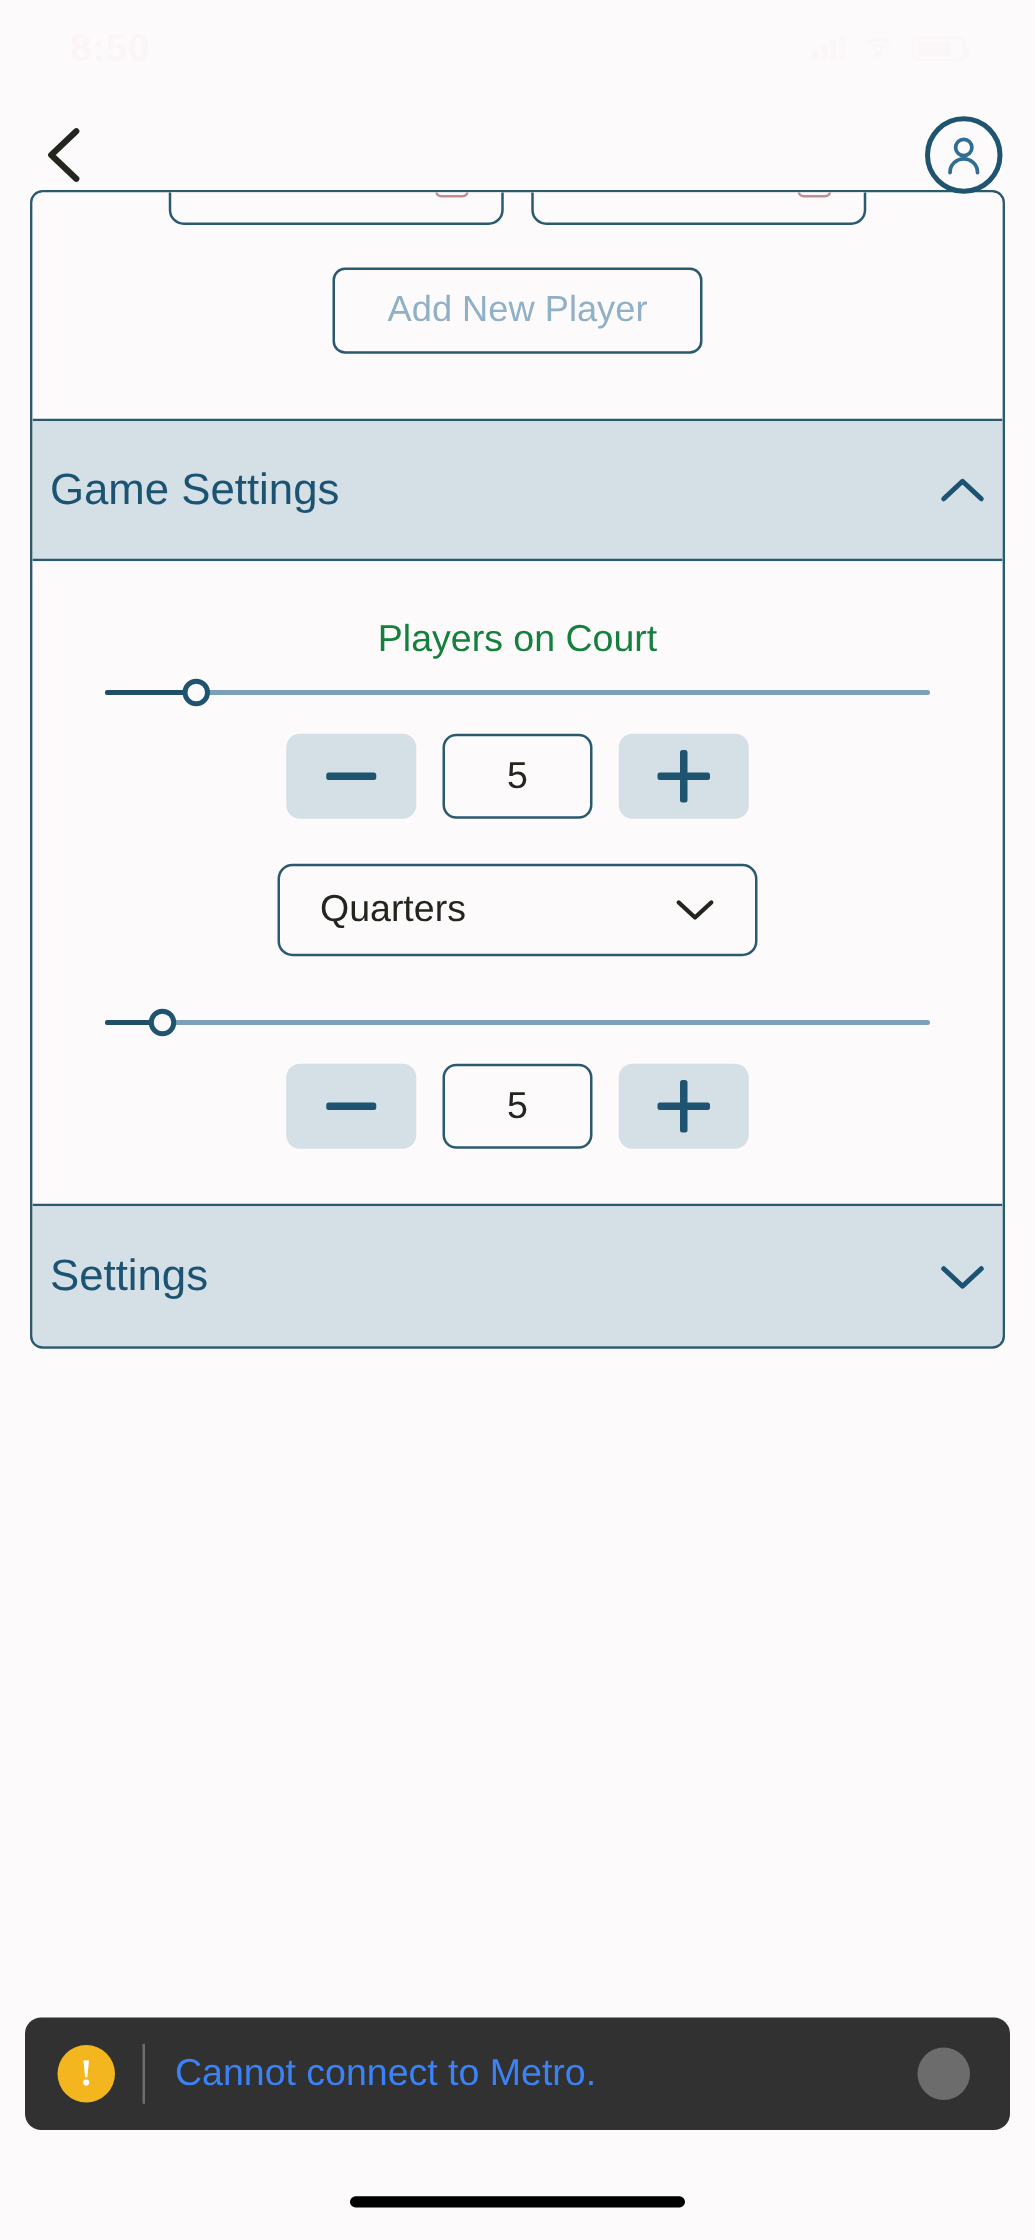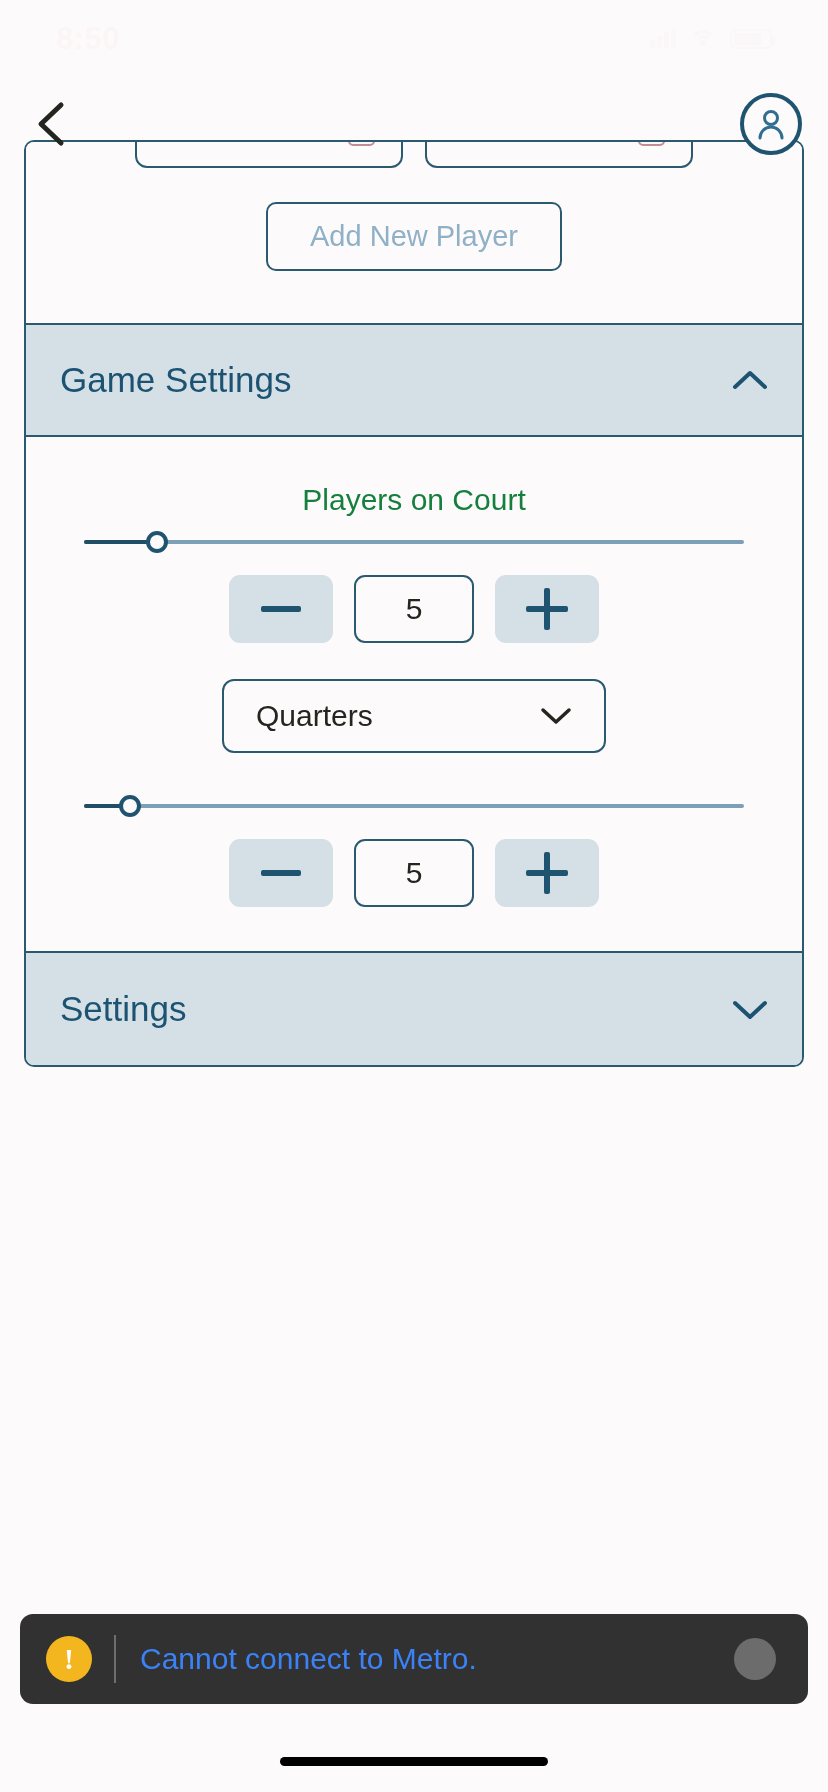--- a/index.html
+++ b/index.html
@@ -79,21 +79,21 @@
     width: 62px; height: 62px; border-radius: 50%;
     border: 4px solid #1f5470;
     background: #fdfafb;
     display: flex; align-items: center; justify-content: center;
     cursor: pointer;
   }
 
   
   .card {
     position: absolute;
-    left: 24px; top: 140px;
+    left: 24px; top: 152px;
     width: 780px;
     border: 2px solid #2b5a70;
     border-radius: 10px;
     background: #fdfafb;
     overflow: hidden;
   }
 
   
   .players-section {
     background: #fdfafb;
@@ -135,21 +135,21 @@
     padding: 16px 42px;
     cursor: pointer;
     font-family: "Liberation Sans", sans-serif;
   }
 
   
   .acc-header {
     background: #d4dfe6;
     display: flex; align-items: center;
     justify-content: space-between;
-    padding: 0 34px;
+    padding: 0 14px;
     height: 112px;
     cursor: pointer;
     border-bottom: 2px solid #2b5a70;
   }
   .acc-header.last { border-bottom: none; }
   .acc-title {
     font-size: 35px;
     color: #1c5372;
   }
   .chev { display:block; }

